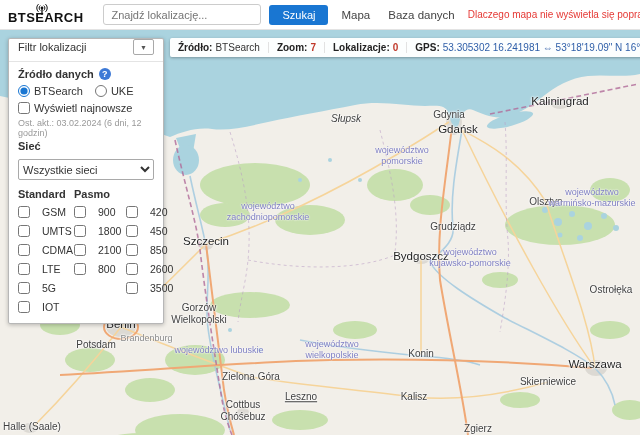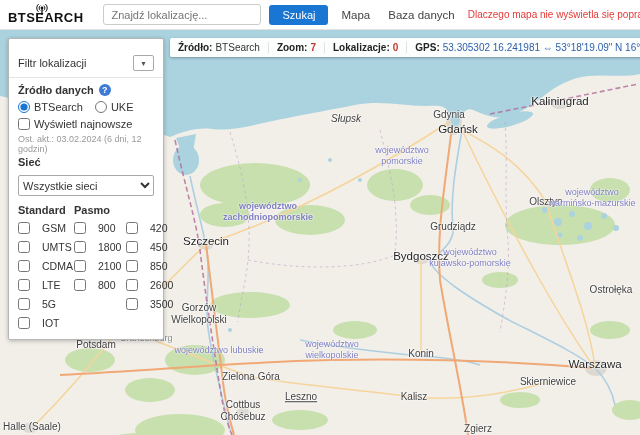--- a/index.html
+++ b/index.html
@@ -58,21 +58,21 @@
   .info-group { padding:0 8px; border-left:1px solid #e2e2e2; }
   .info-group:first-child { border-left:none; }
   .info-label { font-weight:bold; color:#222; margin-right:3px; }
   .val-red { color:#c0392b; font-weight:bold; }
   .val-gps { color:#2e5ea8; }
 
   
   .filter-panel {
     position:absolute; top:38px; left:8px; width:156px; z-index:30;
     background:#fff; border:1px solid #b7b7b7; border-radius:2px;
-    box-shadow:0 1px 4px rgba(0,0,0,.25); padding:16px 9px 9px;
+    box-shadow:0 1px 4px rgba(0,0,0,.25); padding:0 9px 9px;
     font-size:11px; color:#333;
   }
   .panel-head { display:flex; justify-content:space-between; align-items:center; }
   .collapse-btn { width:21px; height:16px; border:1px solid #a9a9a9; background:#fff; border-radius:2px;
                   font-size:7px; color:#555; cursor:pointer; padding:0; line-height:1; }
   .panel-divider { border:none; border-top:1px solid #e4e4e4; margin:6px -9px; }
   .section-label { font-weight:bold; display:flex; align-items:center; gap:5px; margin:1px 0 5px; }
   .help-icon { width:12px; height:12px; border-radius:50%; background:#3d79d6; color:#fff;
                font-size:9px; line-height:12px; text-align:center; display:inline-block;
                cursor:pointer; font-weight:bold; }
@@ -239,21 +239,21 @@
       <span class="city-label city-lg" style="left: 595px; top: 335px;">Warszawa</span>
       <span class="city-label city-sm" style="left: 251px; top: 347px;">Zielona Góra</span>
       <span class="city-label city-sm" style="left: 548px; top: 352px;">Skierniewice</span>
       <span class="city-label city-sm" style="left: 301px; top: 367px; text-decoration: underline;">Leszno</span>
       <span class="city-label city-sm" style="left: 414px; top: 367px;">Kalisz</span>
       <span class="city-label city-sm" style="left: 243px; top: 380px;">Cottbus
 Chóśebuz</span>
       <span class="city-label city-sm" style="left: 32px; top: 397px;">Halle (Saale)</span>
       <span class="city-label city-sm" style="left: 478px; top: 399px;">Zgierz</span>
       <span class="region-label" style="left: 402px; top: 126px;">województwo pomorskie</span>
-      <span class="region-label" style="left: 268px; top: 182px; font-weight: bold;">województwo zachodniopomorskie</span>
+      <span class="region-label" style="left: 268px; top: 182px;">województwo zachodniopomorskie</span>
       <span class="region-label" style="left: 592px; top: 168px;">województwo warmińsko-mazurskie</span>
       <span class="region-label" style="left: 470px; top: 228px;">województwo kujawsko-pomorskie</span>
       <span class="region-label" style="left: 219px; top: 320px;">województwo lubuskie</span>
       <span class="region-label" style="left: 332px; top: 320px;">województwo wielkopolskie</span>
     </div>
 
   <div class="info-bar">
     <span class="info-group">
       <span class="info-label">Źródło:</span><span>BTSearch</span>
     </span>

